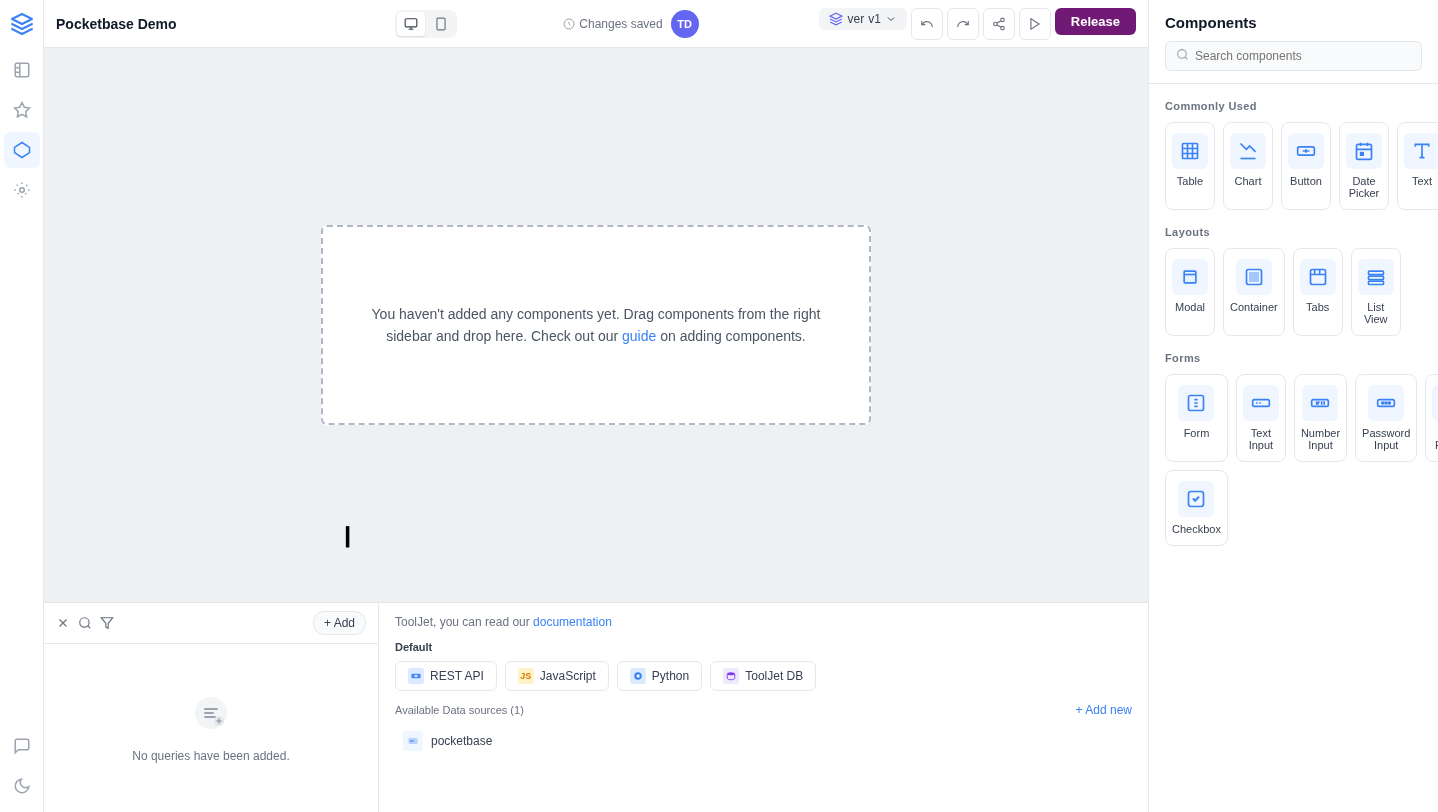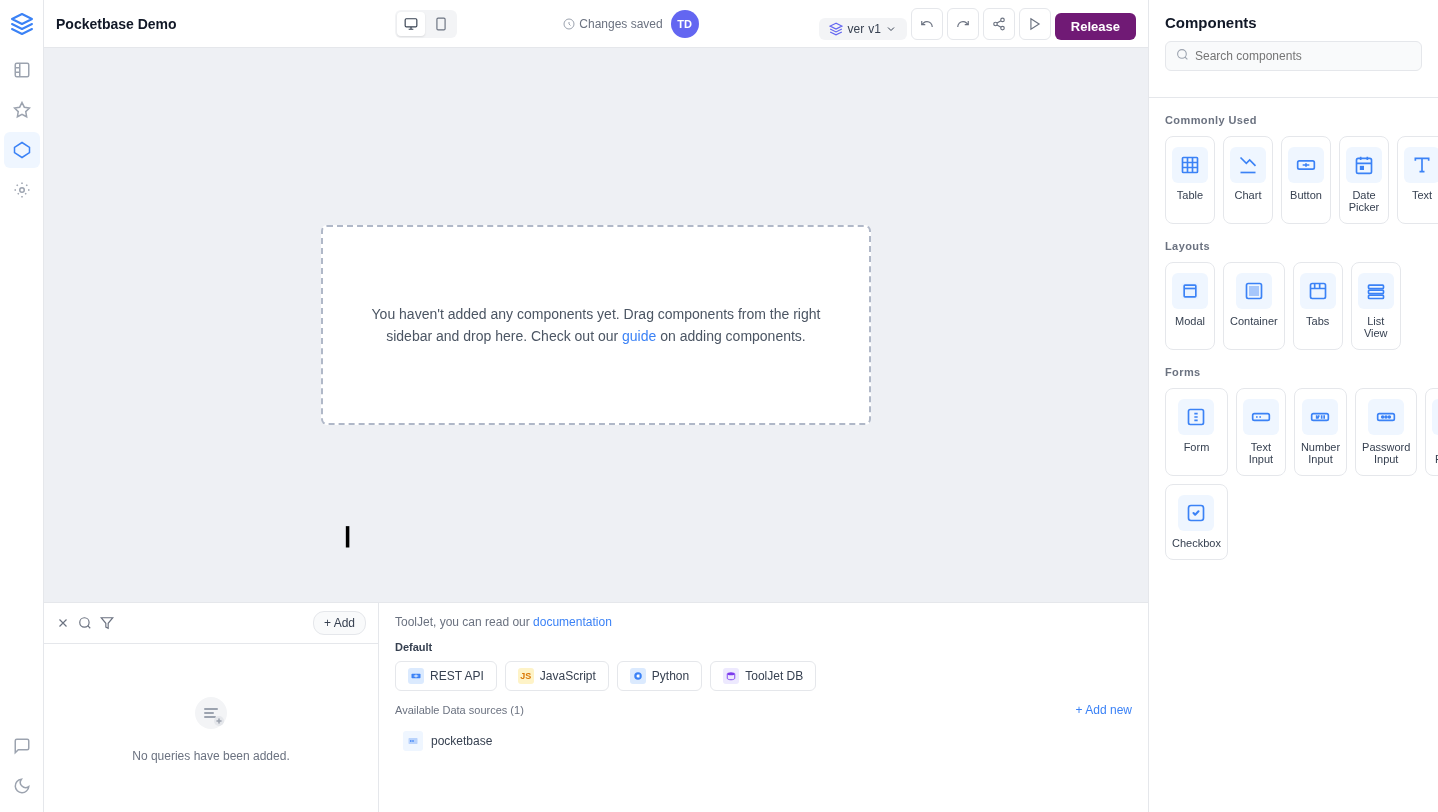--- a/index.html
+++ b/index.html
@@ -107,21 +107,21 @@
       border-radius: 50%;
       display: flex;
       align-items: center;
       justify-content: center;
       color: #fff;
       font-size: 11px;
       font-weight: 600;
     }
     .header-right {
       display: flex;
-      align-items: flex-end;
+      align-items: flex-start;
       gap: 4px;
       flex: 1;
       justify-content: flex-end;
     }
     .version-badge {
       display: flex;
       align-items: center;
       gap: 4px;
       background: #f3f4f6;
       border-radius: 6px;
@@ -340,21 +340,21 @@
     .right-sidebar {
       width: 290px;
       background: #fff;
       border-left: 1px solid #e5e7eb;
       display: flex;
       flex-direction: column;
       overflow: hidden;
       flex-shrink: 0;
     }
     .sidebar-header {
-      padding: 14px 16px 26px;
+      padding: 14px 16px 12px;
       border-bottom: 1px solid #e5e7eb;
     }
     .sidebar-title {
       font-size: 15px;
       font-weight: 600;
       color: #111827;
       margin-bottom: 10px;
     }
     .search-box {
       display: flex;

